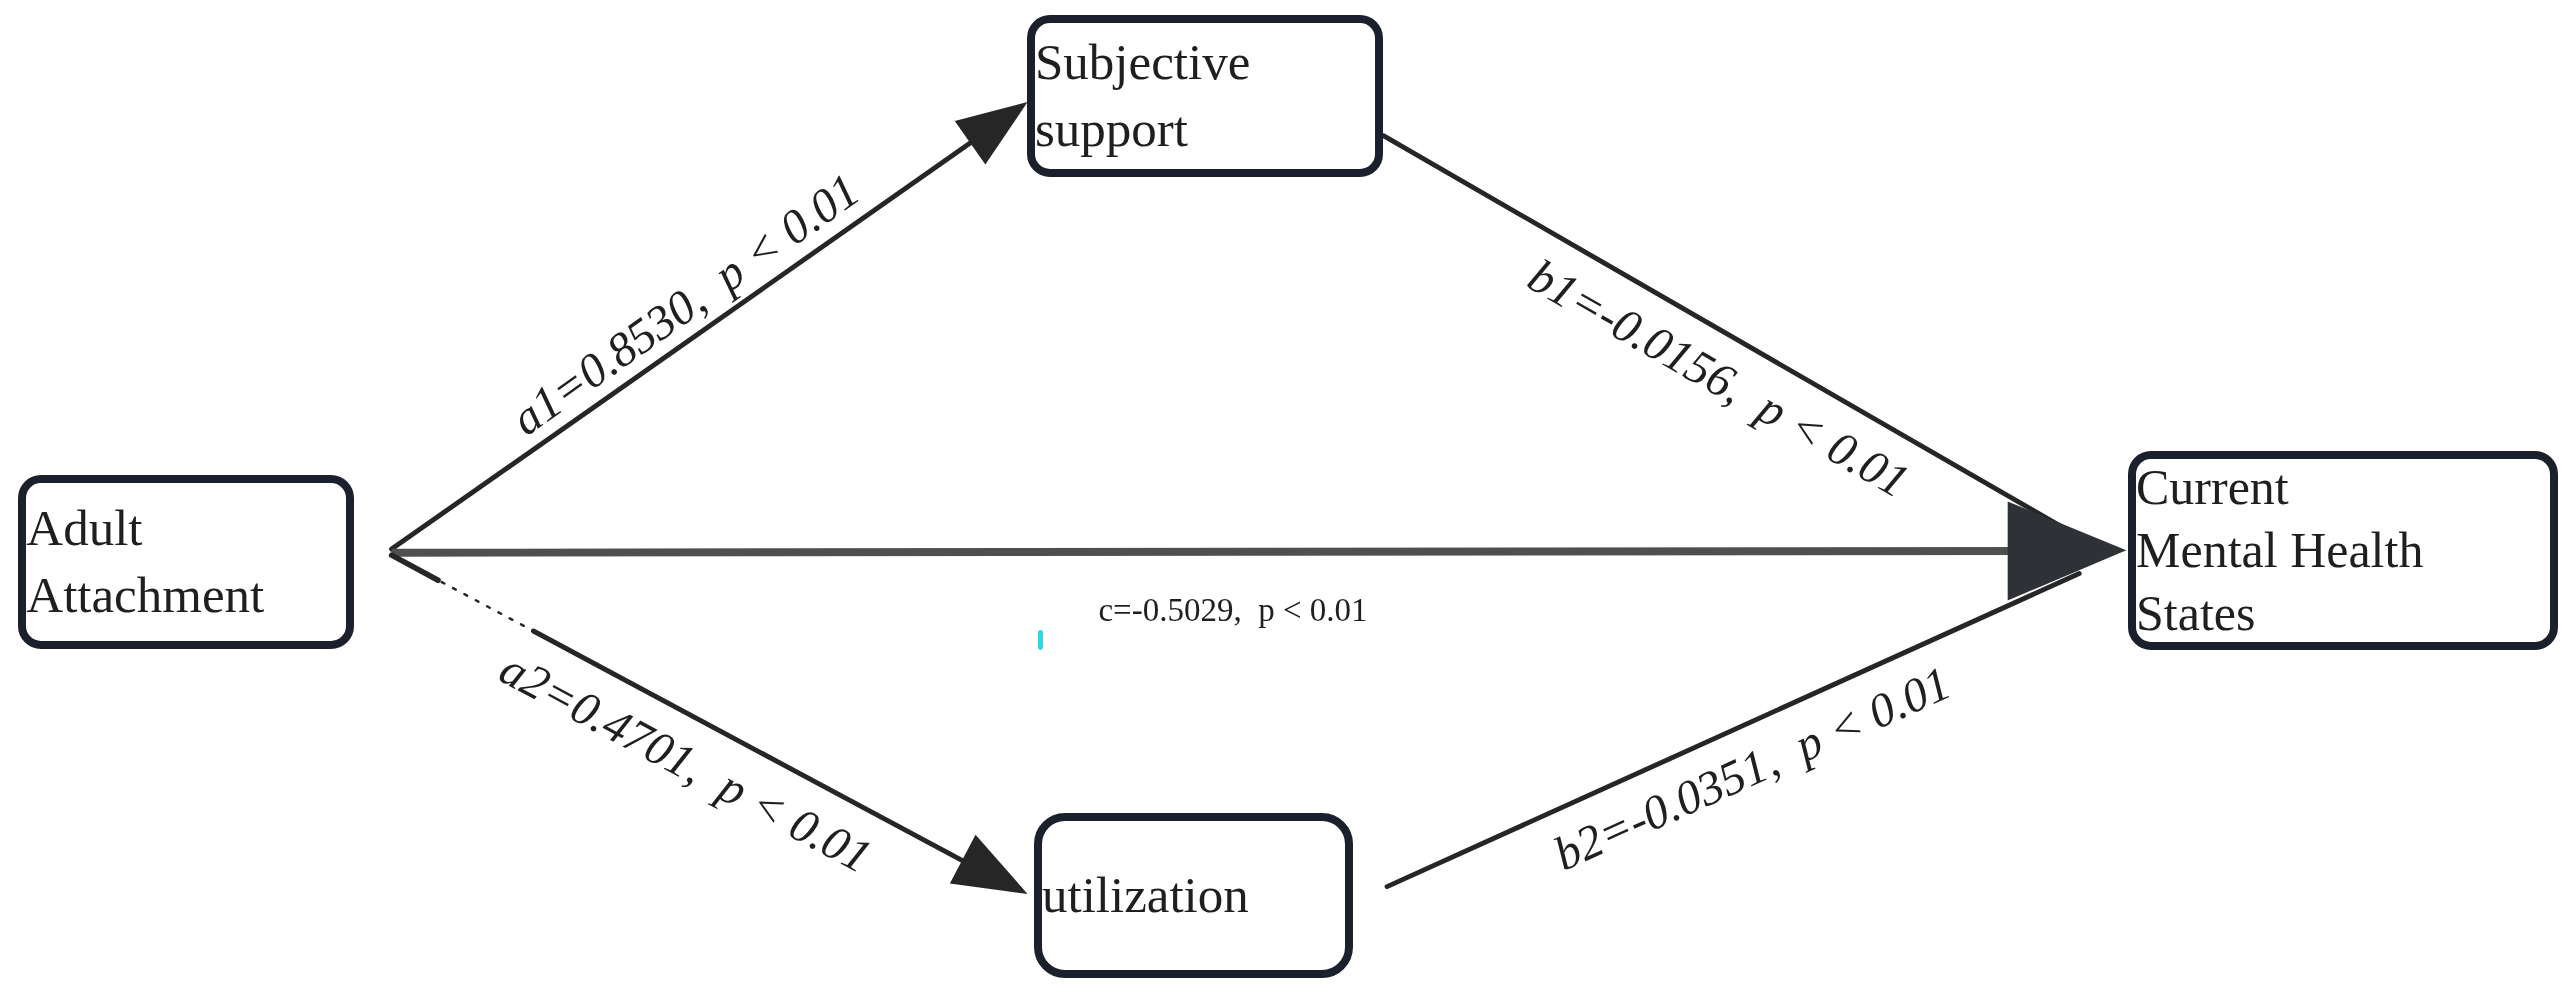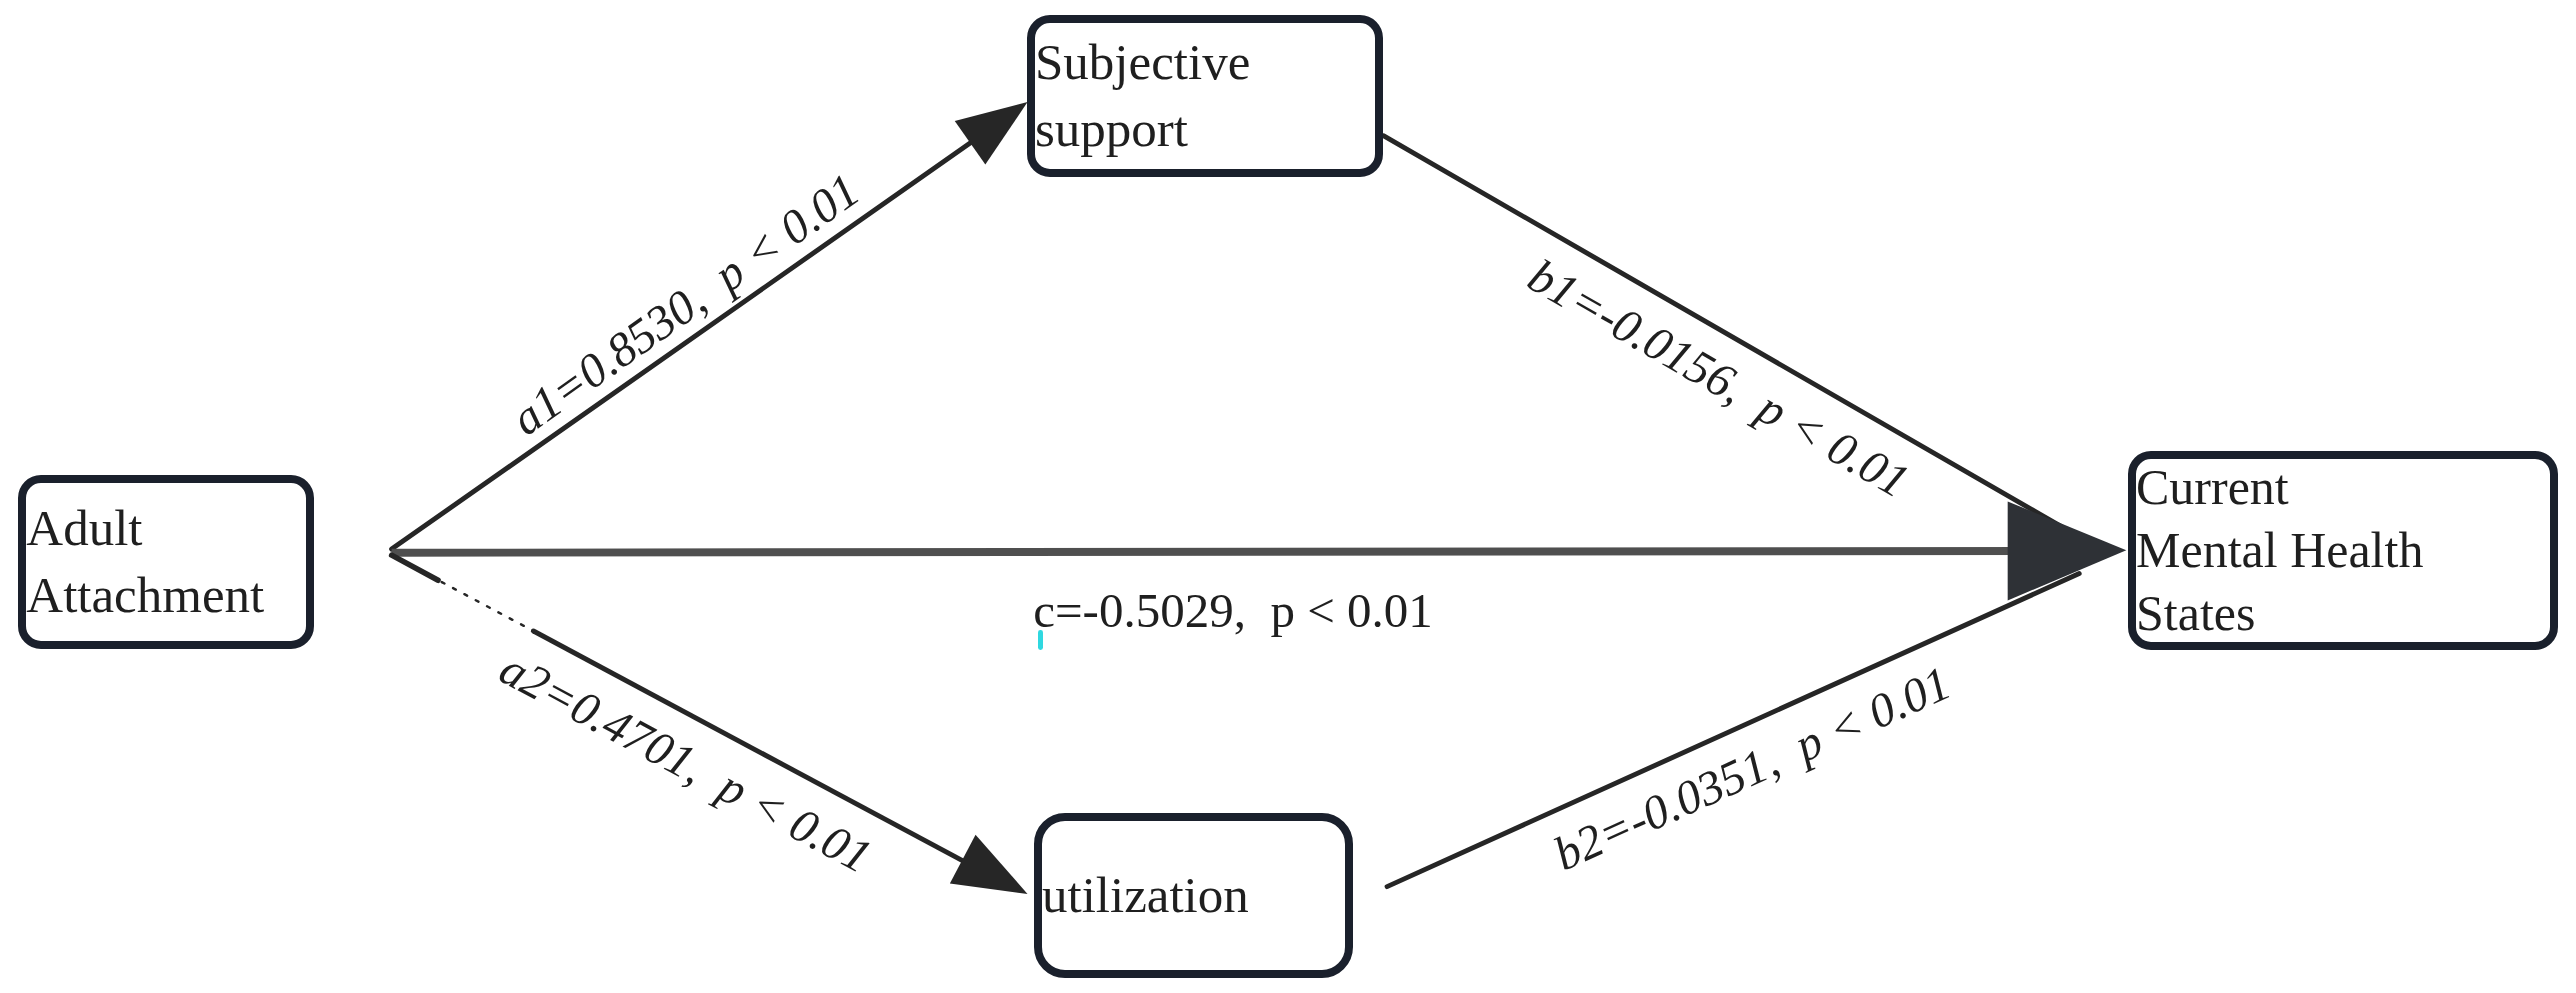--- a/index.html
+++ b/index.html
@@ -49,21 +49,21 @@
     font-size:48px;
     color:var(--text);
     transform-origin:center center;
   }
   .path-label.italic{font-style:italic;}
   .lbl-a1{left:685px;top:304px;transform:translate(-50%,-50%) rotate(-35.4deg);}
   .lbl-b1{left:1719px;top:378px;transform:translate(-50%,-50%) rotate(29.8deg);}
   .lbl-a2{left:686px;top:762px;transform:translate(-50%,-50%) rotate(28.2deg);}
   .lbl-b2{left:1752px;top:768px;transform:translate(-50%,-50%) rotate(-24.3deg);}
   .lbl-cp{left:1229px;top:505px;transform:translate(-50%,-50%);font-size:49px;}
-  .lbl-c{left:1233px;top:610px;transform:translate(-50%,-50%);font-size:49px;}
+  .lbl-c{left:1233px;top:610px;transform:translate(-50%,-50%);font-size:33px;}
 
   .artifact-tick{
     position:absolute;z-index:3;
     left:1038px;top:630px;width:4.9px;height:19.6px;
     background:var(--artifact);
     border-radius:2.4px;
   }
 </style>
 </head>
 <body>
@@ -82,21 +82,21 @@
     <line class="wire wire-main" x1="872" y1="1032" x2="1608" y2="1426"></line>
     <polygon class="head" points="1680,1462 1553,1445 1595,1365"></polygon>
 
     <line class="wire wire-main" x1="2262" y1="222" x2="3400" y2="878"></line>
 
     <line class="wire wire-main" x1="2268" y1="1450" x2="3400" y2="938"></line>
 
     <polygon class="head head-big" points="3477,900 3283,820 3283,982"></polygon>
   </svg>
 
-  <div class="node" style="left:18.3px;top:475px;width:296px;height:174px;font-family:Liberation Serif, serif;">
+  <div class="node" style="left:18.3px;top:475px;width:336px;height:174px;font-family:Liberation Serif, serif;">
     <span>Adult</span>
     <span>Attachment</span>
   </div>
 
   <div class="node" style="left:1027px;top:15.3px;width:356px;height:162px;">
     <span>Subjective</span>
     <span>support</span>
   </div>
 
   <div class="node" style="left:1034px;top:813px;width:319px;height:165px;border-radius:31px;">

